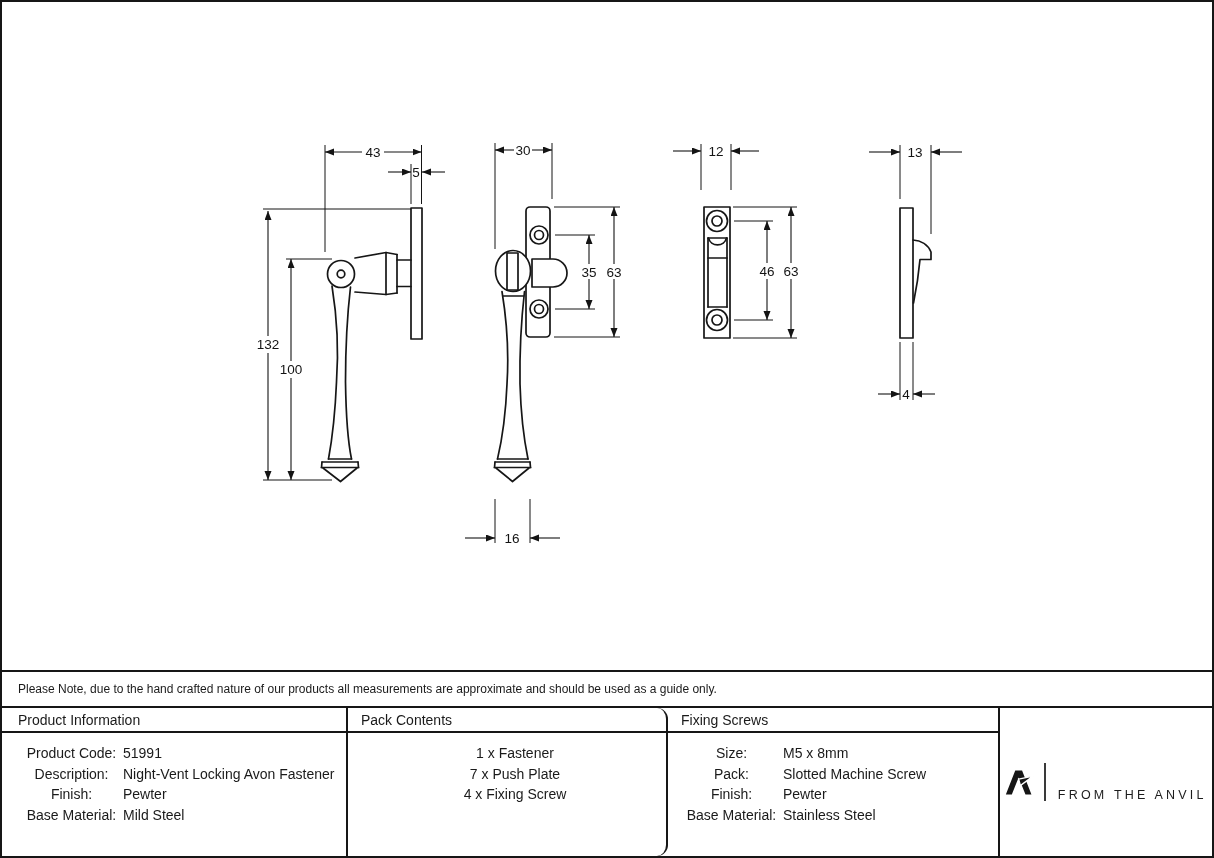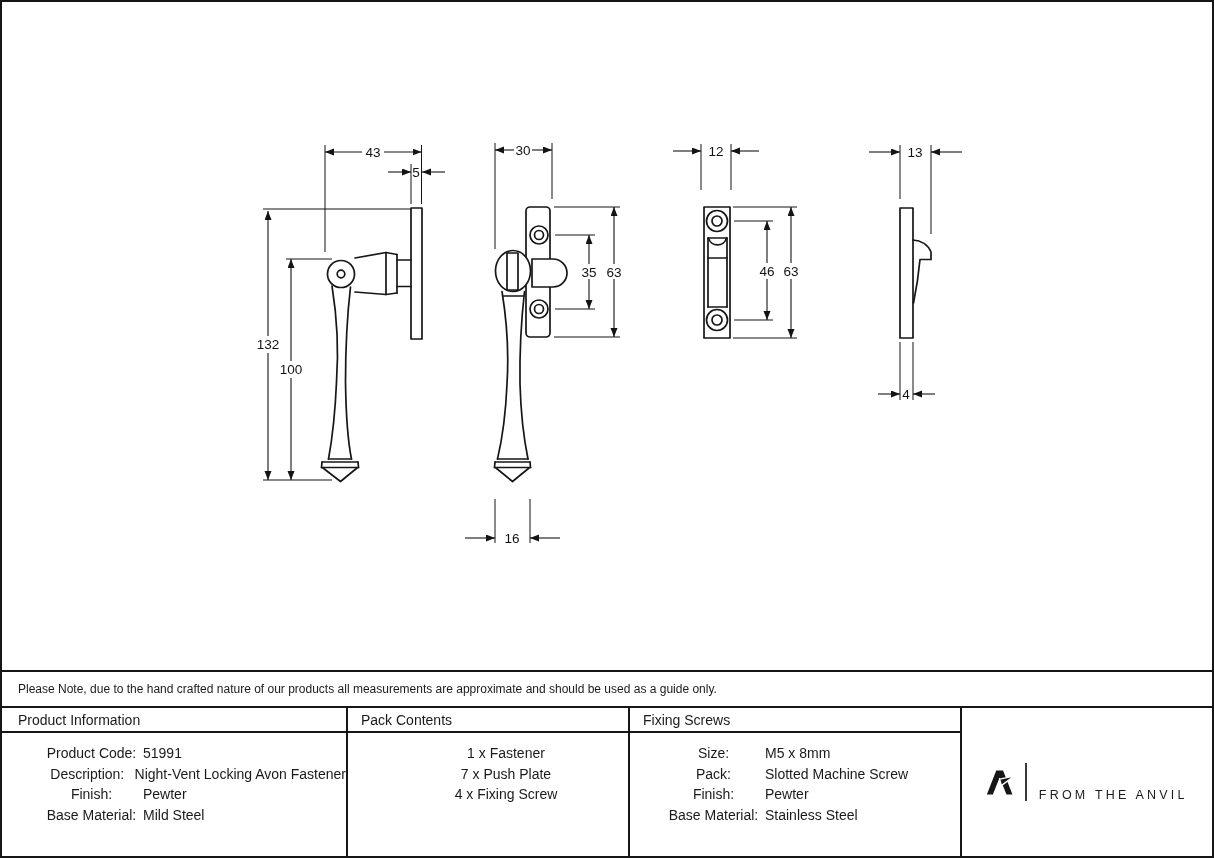--- a/index.html
+++ b/index.html
@@ -21,21 +21,21 @@
     display:flex; align-items:center; padding-left:16px; font-size:12px;
   }
   .spec-table { position:absolute; left:0; right:0; top:706px; bottom:0; display:flex; }
   .col { box-sizing:border-box; border-right:2px solid #161616; }
   .col.last { border-right:none; flex:1; display:flex; align-items:center; justify-content:center; }
   .col-header {
     height:25px; box-sizing:border-box; border-bottom:2px solid #161616;
     display:flex; align-items:center; font-size:14px; padding-left:13px;
   }
   .col-header.first { padding-left:16px; }
-  .col-body { padding-top:10px; font-size:14px;margin-left:20px; }
+  .col-body { padding-top:10px; font-size:14px; }
   .row { display:flex; height:20.5px; line-height:20.5px; white-space:nowrap; }
   .lbl1 { box-sizing:border-box; width:121px; padding-left:18px; }
   .lbl3 { box-sizing:border-box; width:115px; padding-left:12px; }
   .item { padding-left:16px; height:20.5px; line-height:20.5px; }
   .logo { display:flex; align-items:center; }
   .logo-divider { width:1.5px; height:38px; background:#3a3a3a; margin:0 12px 0 10px; }
   .brand-text { font-size:12.5px; letter-spacing:3.2px; color:#1c1c1c; white-space:nowrap;margin-top:26px; }
 </style>
 </head>
 <body>
@@ -206,21 +206,21 @@
           <div class="lbl1">Finish:</div>
           <div>Pewter</div>
         </div>
         <div class="row">
           <div class="lbl1">Base Material:</div>
           <div>Mild Steel</div>
         </div>
       </div>
     </div>
 
-    <div class="col" style="width:282px;">
+    <div class="col" style="width:320px;border-radius:11px;">
       <div class="col-header">Pack Contents</div>
       <div class="col-body">
         <div class="item">1 x Fastener</div>
         <div class="item">7 x Push Plate</div>
         <div class="item">4 x Fixing Screw</div>
       </div>
     </div>
 
     <div class="col" style="width:332px;">
       <div class="col-header">Fixing Screws</div>

